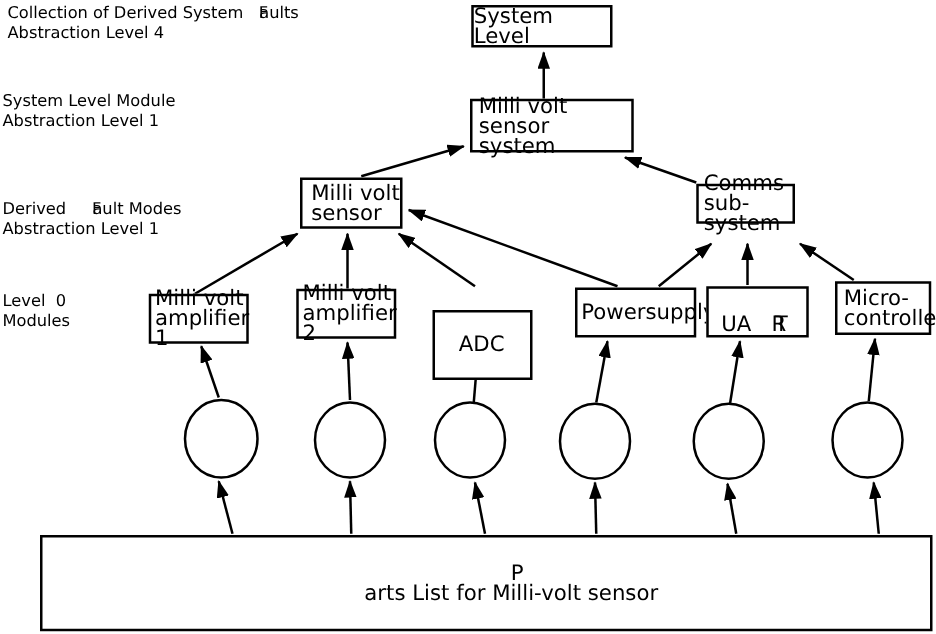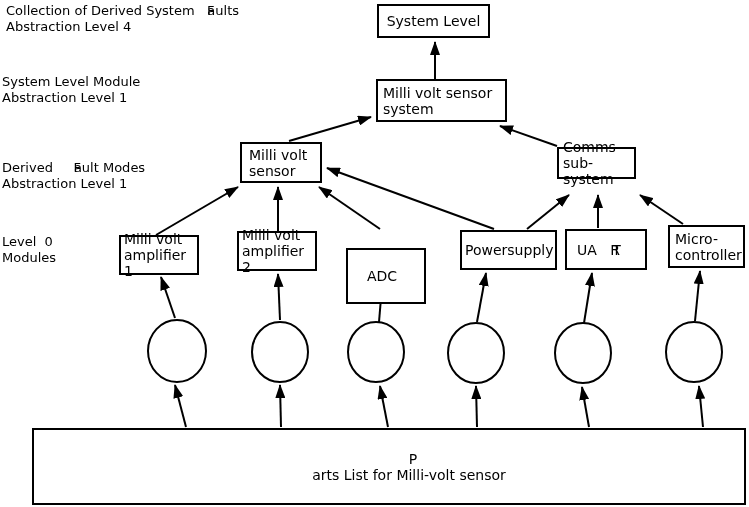--- a/index.html
+++ b/index.html
@@ -6,21 +6,21 @@
   .stage {
     position:relative; width:749px; height:507px; background:#ffffff;
     font-family:"DejaVu Sans", sans-serif; color:#000; overflow:hidden;
   }
   svg.layer { position:absolute; left:0; top:0; }
   .rl { position:absolute; font-size:13px; line-height:16px; }
   .rl div { white-space:pre; }
   .box {
     position:absolute; box-sizing:border-box;
     border:2px solid #000; background:#fff;
-    font-size:14px; line-height:16px;
+    font-size:17px; line-height:16px;
     display:flex; flex-direction:column; justify-content:center;
   }
   .box span { white-space:pre-line; }
   .uart span { white-space:pre; }
   .ctr { align-items:center; padding-left:0 !important; }
   .ov { letter-spacing:-0.55em; }
   .parts-box { flex-direction:column; justify-content:center; align-items:center; padding-left:40px; }
 </style>
 </head>
 <body>
@@ -118,21 +118,21 @@
   </div>
 
   <div class="box" style="left:346px;top:248px;width:80px;height:56px;padding-left:19px">
     <span>ADC</span>
   </div>
 
   <div class="box" style="left:460px;top:230px;width:97px;height:40px;padding-left:3px">
     <span>Powersupply</span>
   </div>
 
-  <div class="box uart" style="left:565px;top:229px;width:82px;height:41px;padding-left:10px;flex-direction:row;align-items:center;justify-content:flex-start">
+  <div class="box uart" style="left:565px;top:229px;width:82px;height:41px;padding-left:10px;flex-direction:row;align-items:flex-end;justify-content:flex-start">
     <span>UA   </span>
       <span class="ov">R</span>
       <span>T</span>
   </div>
 
   <div class="box" style="left:668px;top:225px;width:77px;height:43px;padding-left:5px">
     <span>Micro-
 controller</span>
   </div>
 

